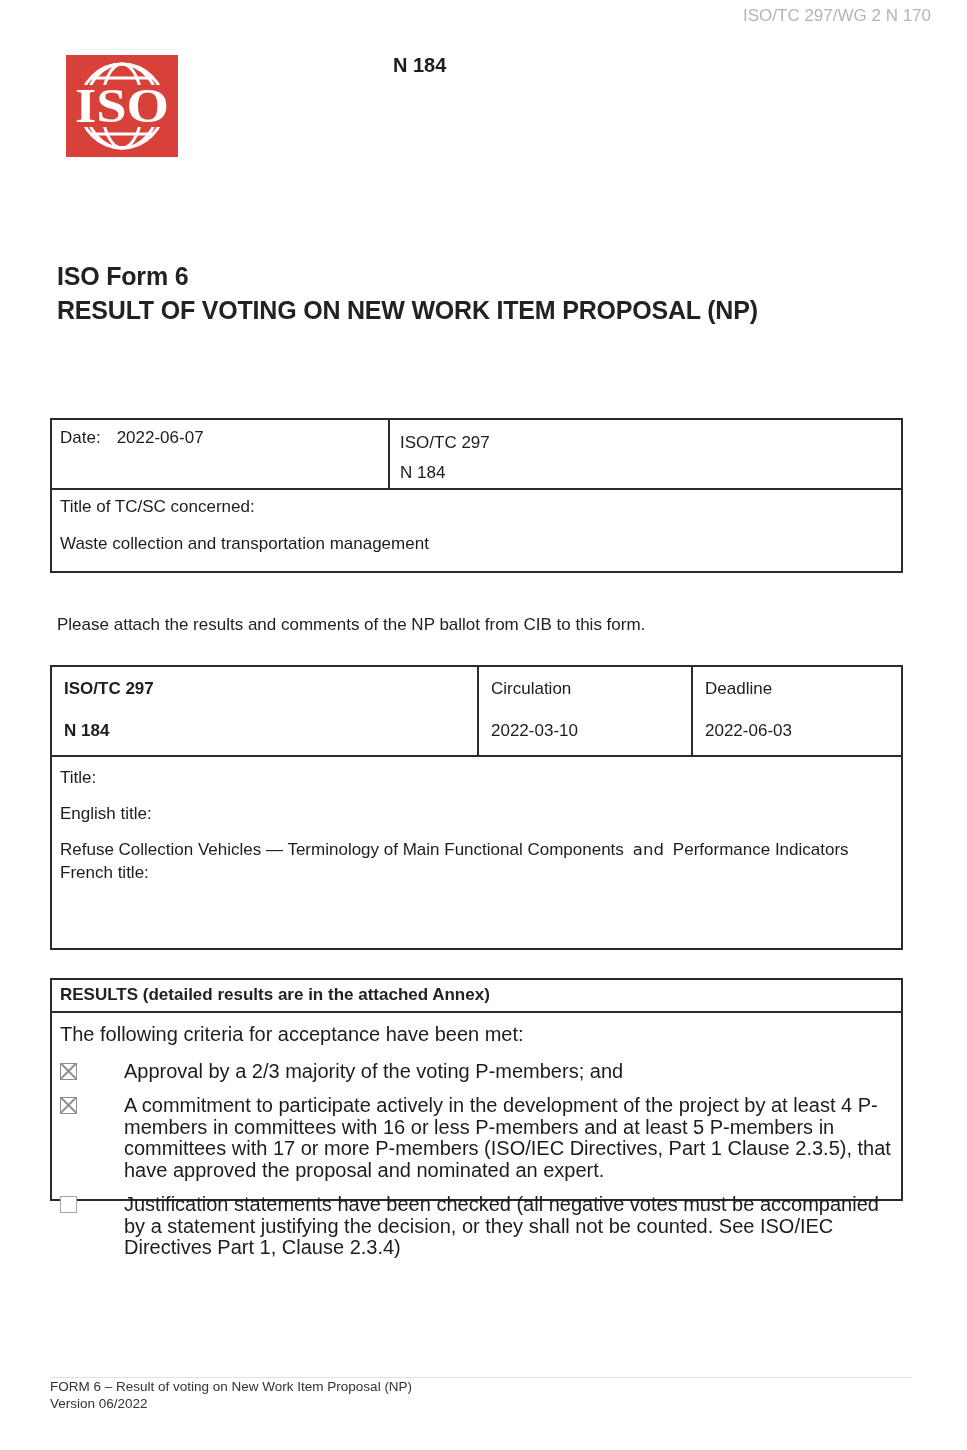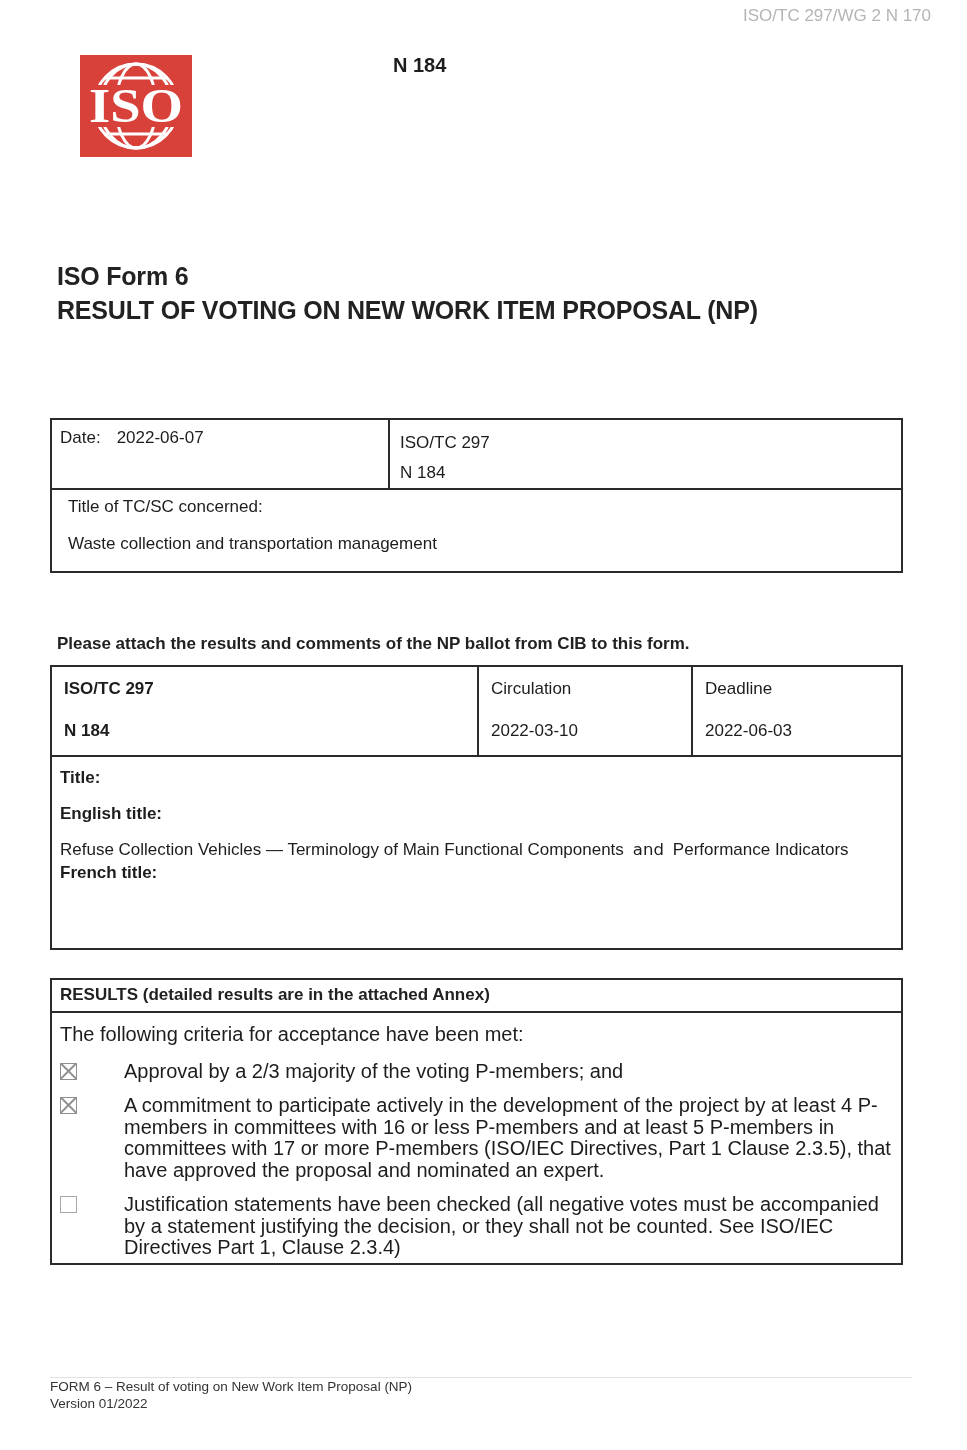--- a/index.html
+++ b/index.html
@@ -5,61 +5,61 @@
   html,body { margin:0; padding:0; background:#ffffff; }
   .page {
     position:relative; width:967px; height:1450px; background:#ffffff;
     font-family:"Liberation Sans", sans-serif; color:#1d1d1d; overflow:hidden;
   }
 
   
   .doc-ref { position:absolute; top:6px; right:36px; font-size:17px; color:#b5b5b5; }
 
   
-  .logo { position:absolute; left:80px; top:55px; width:112px; height:118px; }
+  .logo { position:absolute; left:66px; top:55px; width:112px; height:118px; }
   .doc-number { position:absolute; left:393px; top:54px; font-size:20px; font-weight:bold; }
 
   
   .doc-title { position:absolute; left:57px; top:259px; font-size:25px; font-weight:bold;
                line-height:34px; letter-spacing:-0.2px; color:#222; }
 
   
   .tbl { position:absolute; left:50px; width:853px; box-sizing:border-box;
          border:2px solid #2b2b2b; font-size:17px; }
   .cell { box-sizing:border-box; }
 
   
   .table1 { top:418px; }
   .t1r1 { display:flex; height:68px; }
   .t1c1 { width:338px; border-right:2px solid #2b2b2b; padding:8px 8px 0 8px; }
   .t1c2 { flex:1; padding:8px 10px 0 10px; line-height:30px; }
-  .t1r2 { border-top:2px solid #2b2b2b; height:83px; padding:7px 8px 0 16px; }
+  .t1r2 { border-top:2px solid #2b2b2b; height:83px; padding:7px 8px 0 8px; }
   .t1r2 .lbl { margin-bottom:17px; }
   .date-label { margin-right:16px; }
 
   
-  .attach-note { position:absolute; left:57px; top:634px; font-size:17px; font-weight:bold; color:#222; }
+  .attach-note { position:absolute; left:57px; top:615px; font-size:17px; font-weight:normal; color:#222; }
 
   
   .table2 { top:665px; }
   .t2r1 { display:flex; height:88px; }
   .t2c { padding:10px 12px 0 12px; line-height:23px; }
   .t2c .top-lbl { margin-bottom:19px; }
   .t2c1 { width:427px; border-right:2px solid #2b2b2b; font-weight:bold; }
   .t2c2 { width:214px; border-right:2px solid #2b2b2b; }
   .t2c3 { flex:1; }
   .t2r2 { border-top:2px solid #2b2b2b; height:193px; padding:9px 10px 0 8px; line-height:23px; }
-  .t2r2 .b { font-weight:bold; }
+  .t2r2 .b { font-weight:normal; }
   .t2r2 .blk { margin:0 0 13px 0; }
   .t2r2 .blk0 { margin:0; }
   .eng-title { width:812px; }
   .and-word { font-family:"DejaVu Sans", sans-serif; font-size:16.5px; margin:0 9px; }
 
   
-  .results { top:978px; height:287px; }
+  .results { top:978px; height:223px; }
   .res-head { border-bottom:2px solid #2b2b2b; padding:5px 8px 6px 8px; font-weight:bold; color:#222; }
   .res-body { padding:9px 10px 0 8px; font-size:20px; line-height:21.5px; }
   .res-intro { margin:2px 0 15px 0; }
   .criterion { display:flex; gap:11px; margin-bottom:13px; align-items:flex-start; }
   .cb { width:15px; height:15px; border:1.6px solid #8f8f8f; flex:none; margin-top:2px;
         position:relative; overflow:hidden; background:#fff; }
   .cb.unchecked { border-color:#a6a6a6; }
   .cb.checked::before, .cb.checked::after {
     content:""; position:absolute; left:-4px; right:-4px; top:6.3px; height:1.6px; background:#8f8f8f;
   }
@@ -160,16 +160,16 @@
 
       <div class="criterion">
         <span class="cb unchecked"></span>
         <span class="crit-text">Justification statements have been checked (all negative votes must be accompanied by a statement justifying the decision, or they shall not be counted. See ISO/IEC Directives Part 1, Clause 2.3.4)</span>
       </div>
     </div>
   </div>
 
   <div class="footer">
     <div>FORM 6 – Result of voting on New Work Item Proposal (NP)</div>
-    <div>Version 01/2022</div>
+    <div>Version 06/2022</div>
   </div>
 
 </div>
 
 </body></html>

